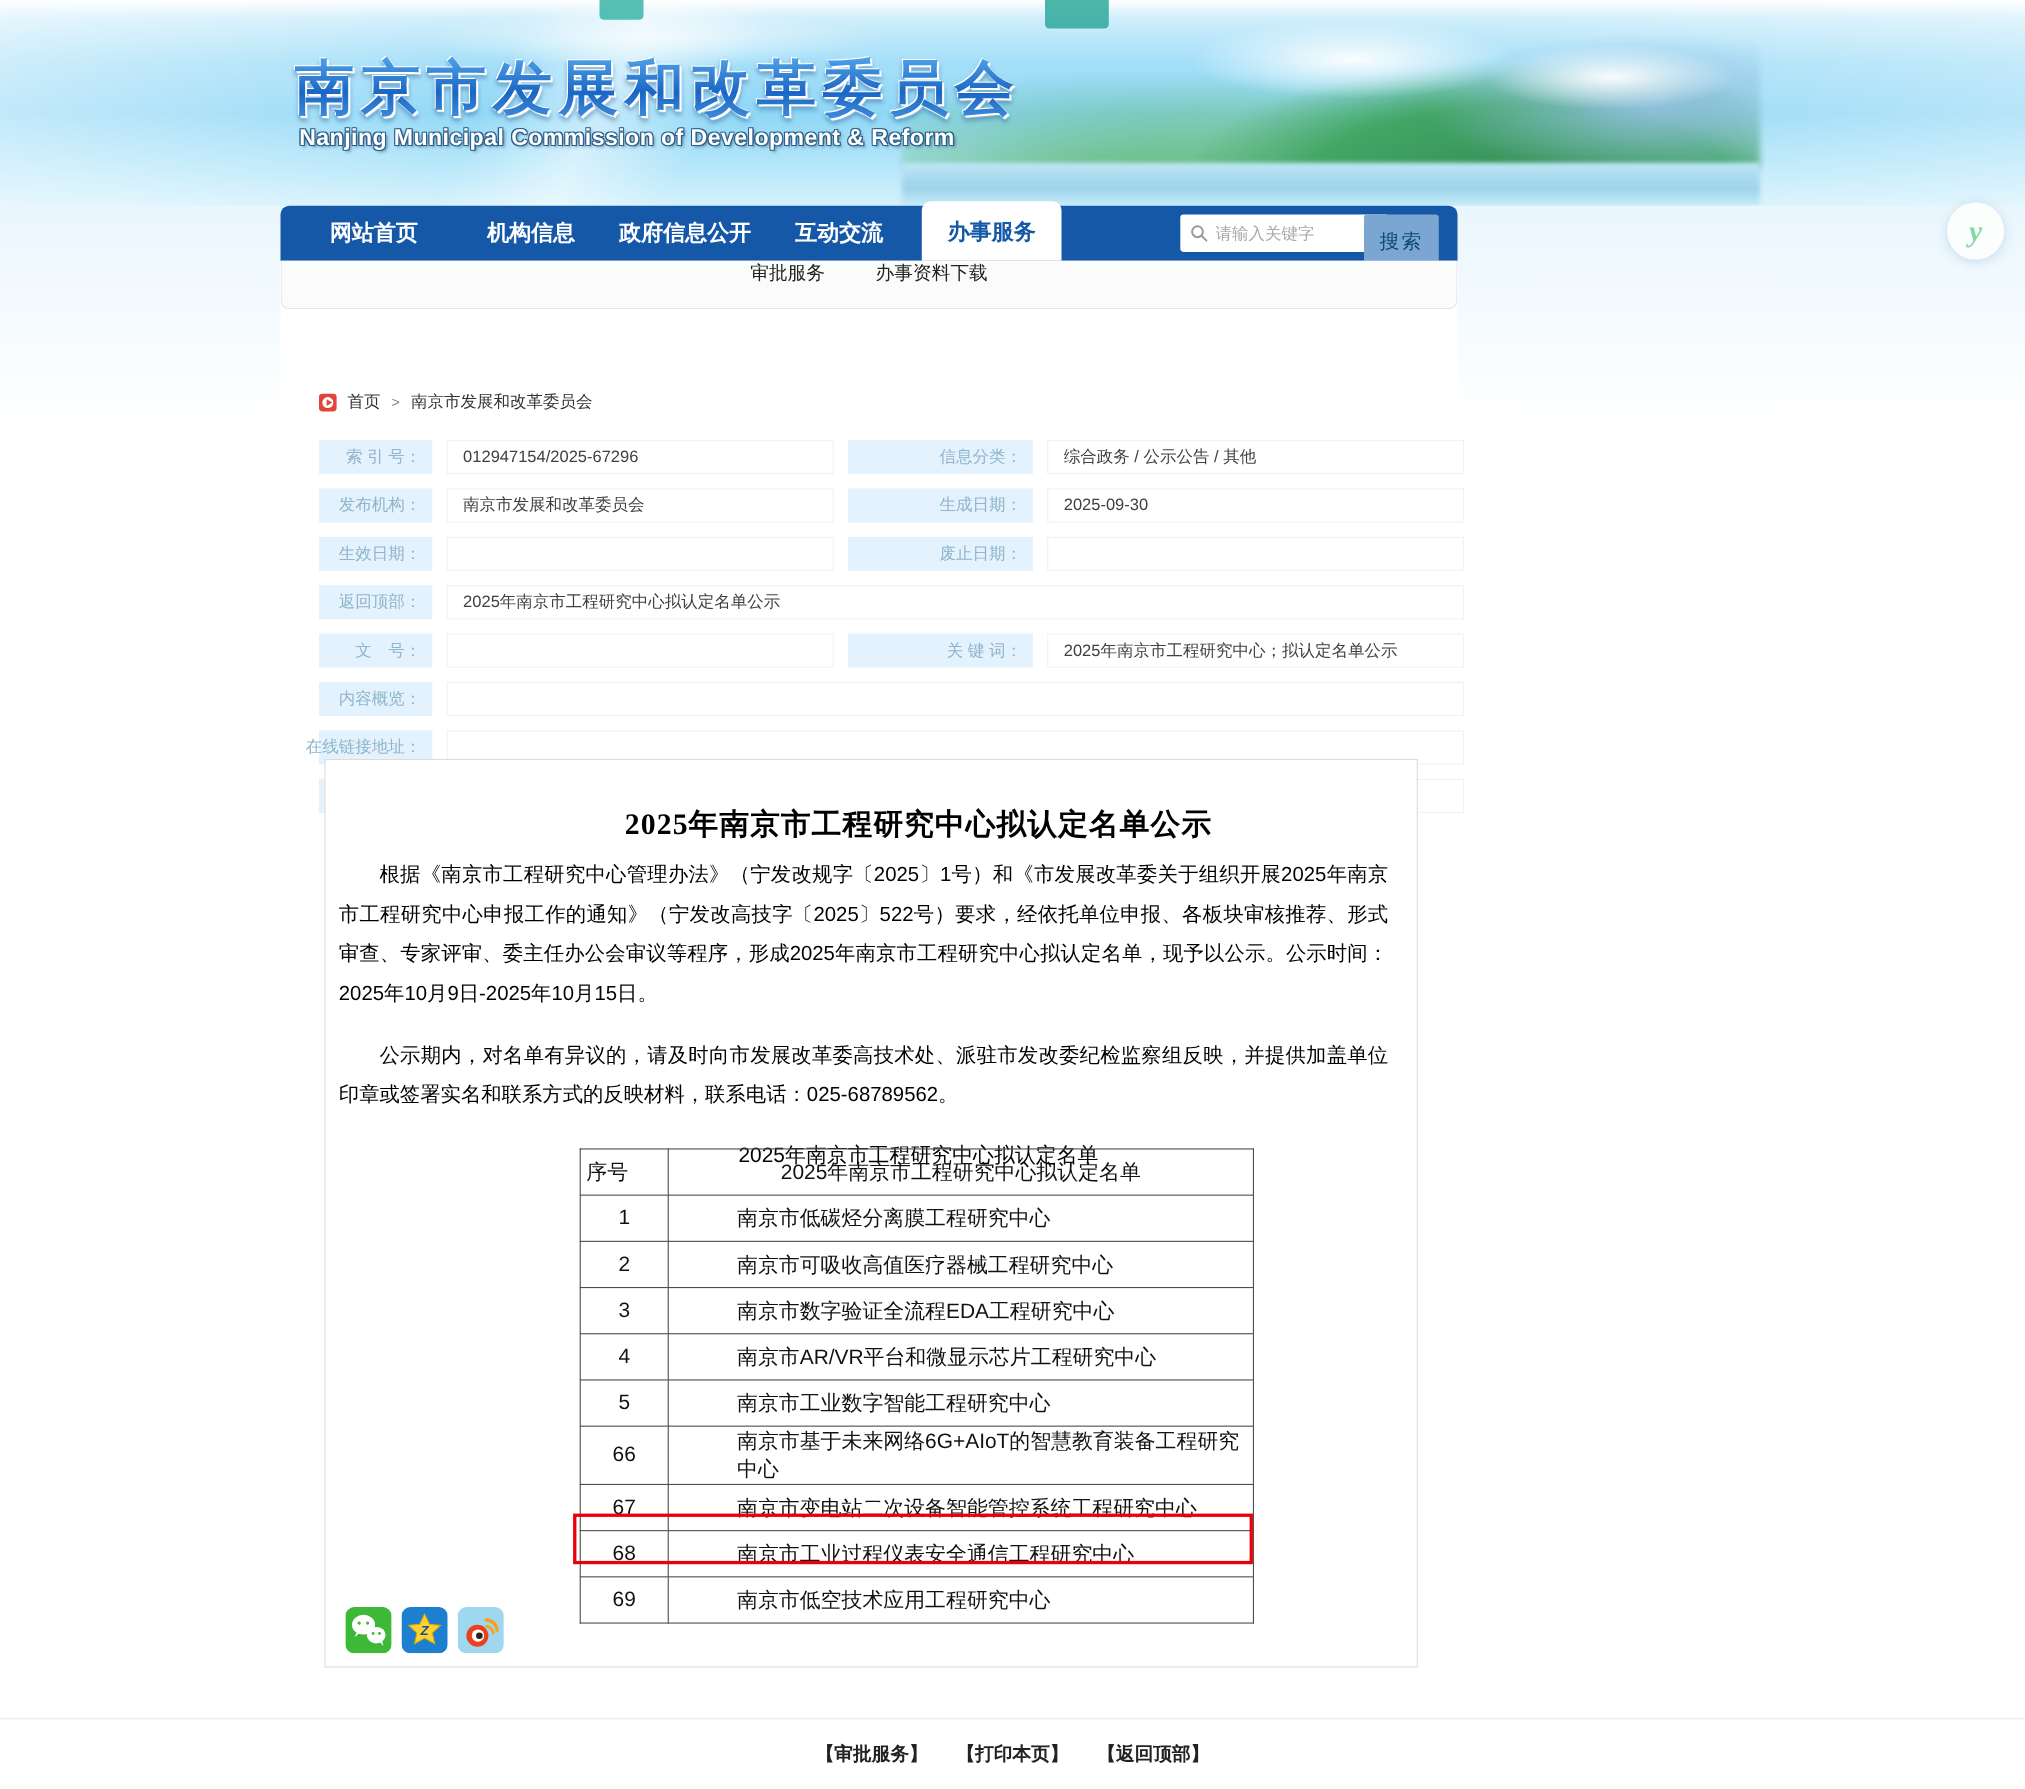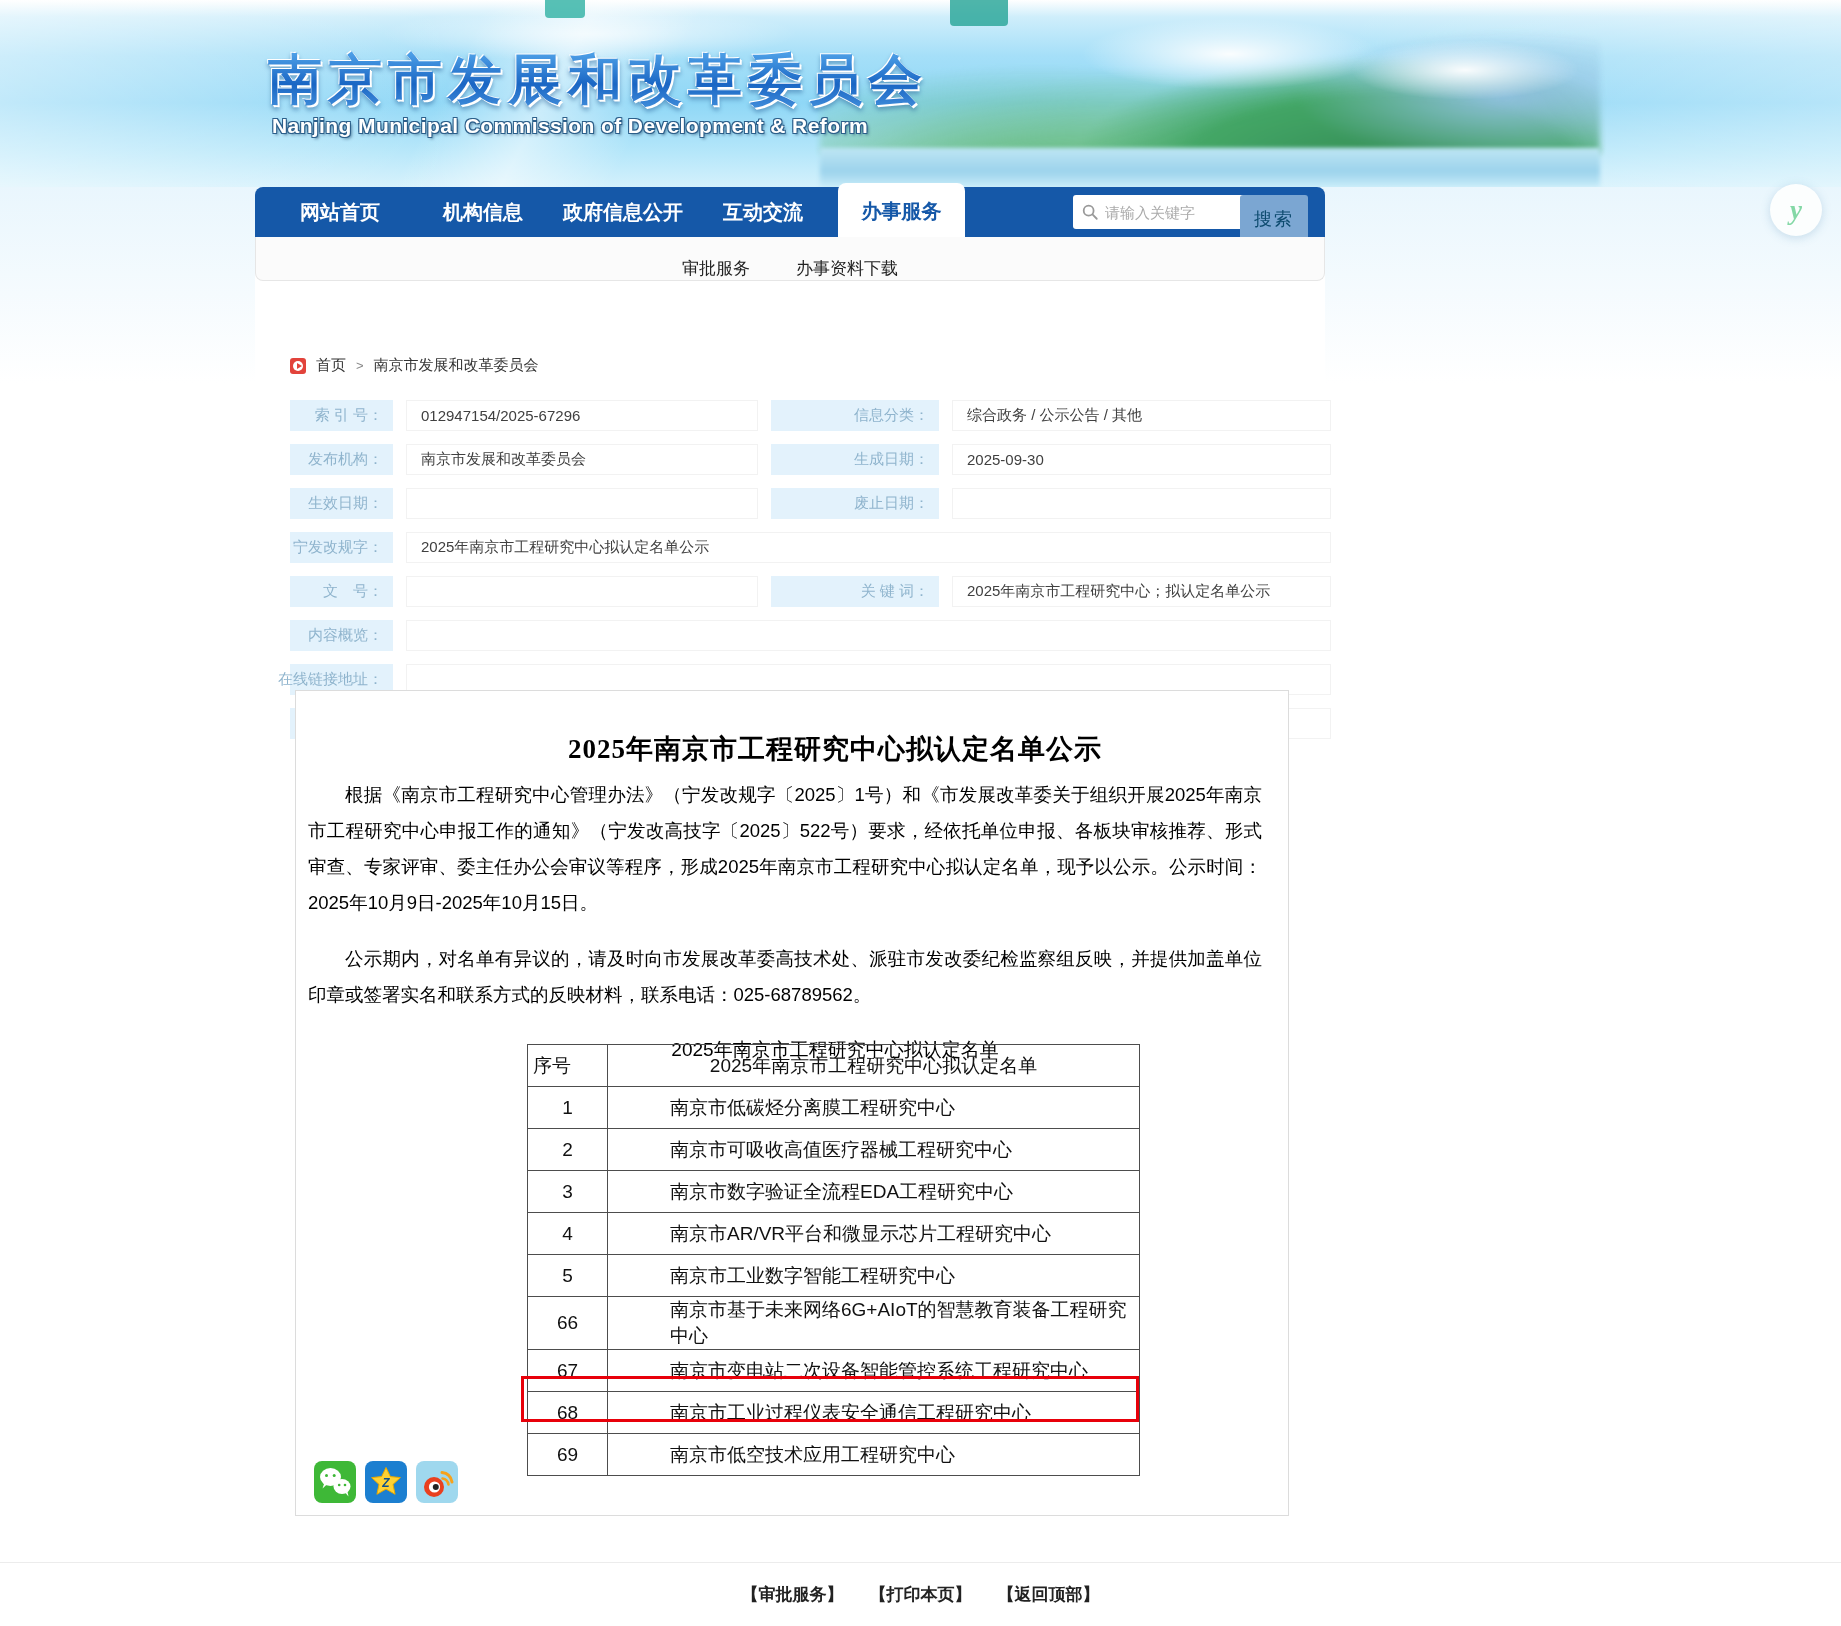--- a/index.html
+++ b/index.html
@@ -60,21 +60,21 @@
     display:flex; align-items:center; padding:0 8px; }
   .search-box svg { flex:0 0 auto; margin-right:6px; }
   .search-input { border:none; outline:none; width:140px; font-size:15px; color:#333; background:transparent; }
   .search-input::placeholder { color:#aaa; }
   .search-btn { position:absolute; left:985px; top:8px; width:68px; height:48px; background:#7ba6d2; border:none;
     border-radius:3px; color:#0c4a6e; font-size:18px; letter-spacing:2px; cursor:pointer; }
 
   
   .subnav { position:absolute; left:255px; top:237px; width:1070px; height:44px; background:#fbfbfb;
     border:1px solid #e6e6e6; border-top:none; border-radius:0 0 8px 8px; display:flex; justify-content:center;
-    align-items:flex-end; gap:46px; z-index:3; }
+    align-items:flex-start; gap:46px; z-index:3; }
   .subnav-item { font-size:17px; color:#222; cursor:pointer; }
 
   
   .breadcrumb { position:absolute; left:290px; top:356px; display:flex; align-items:center; gap:10px; font-size:15px; color:#333; z-index:3; }
   .crumb-icon { position:relative; width:16px; height:16px; background:#e2433b; border-radius:3px; }
   .crumb-icon::before { content:""; position:absolute; left:3px; top:3px; width:10px; height:10px; background:#fff; border-radius:50%; }
   .crumb-icon::after { content:""; position:absolute; left:6.5px; top:5px; border-left:5px solid #e2433b;
     border-top:3px solid transparent; border-bottom:3px solid transparent; }
   .crumb-sep { color:#888; font-size:13px; }
   .crumb-link { cursor:pointer; }
@@ -177,21 +177,21 @@
     <div class="m-label">发布机构：</div>
     <div class="m-value">南京市发展和改革委员会</div>
     <div class="m-label">生成日期：</div>
     <div class="m-value">2025-09-30</div>
 
     <div class="m-label">生效日期：</div>
     <div class="m-value"></div>
     <div class="m-label">废止日期：</div>
     <div class="m-value"></div>
 
-    <div class="m-label">宁发改规字：</div>
+    <div class="m-label">返回顶部：</div>
     <div class="m-value span3">2025年南京市工程研究中心拟认定名单公示</div>
 
     <div class="m-label">文　号：</div>
     <div class="m-value"></div>
     <div class="m-label">关 键 词：</div>
     <div class="m-value">2025年南京市工程研究中心；拟认定名单公示</div>
 
     <div class="m-label">内容概览：</div>
     <div class="m-value span3"></div>
 

